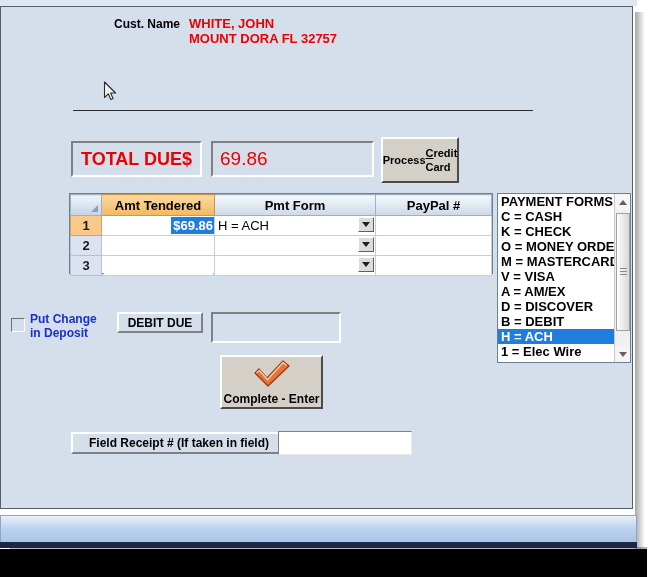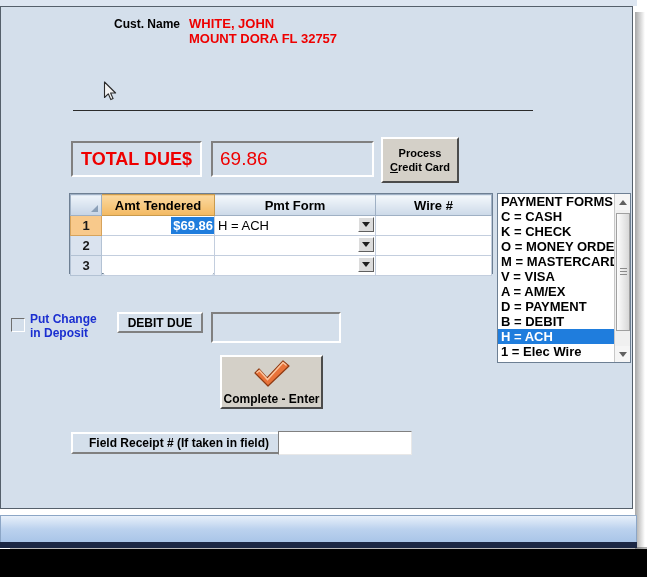--- a/index.html
+++ b/index.html
@@ -136,21 +136,21 @@
   .process-btn {
     position: absolute;
     left: 380px; top: 130px;
     width: 78px; height: 46px;
     background: #d4d0c8;
     border-top: 2px solid #ffffff;
     border-left: 2px solid #ffffff;
     border-right: 2px solid #4b4b4b;
     border-bottom: 2px solid #4b4b4b;
     box-sizing: border-box;
-    display: flex; flex-direction: column;
+    display: flex; flex-direction: row;
     align-items: center; justify-content: center;
     font-size: 11px; font-weight: bold;
     color: #000000;
     line-height: 14px;
     cursor: default;
   }
   .process-btn .u { text-decoration: underline; }
 
   
   .grid {
@@ -475,21 +475,21 @@
       <span><span class="u">C</span><span>redit Card</span></span>
     </div>
 
     <div class="grid">
       <table>
         <thead>
           <tr>
             <th class="corner"></th>
             <th class="amt">Amt Tendered</th>
             <th class="pmt">Pmt Form</th>
-            <th class="chk">Wire #</th>
+            <th class="chk">PayPal #</th>
           </tr>
         </thead>
         <tbody>
           <tr class="selected">
             <td class="rownum">1</td>
             <td class="amtcell"><span class="amt-sel">$69.86</span></td>
             <td class="pmtcell"><span>H = ACH</span><span class="ddbtn"></span></td>
             <td class="chkcell"></td>
           </tr>
           <tr>
@@ -510,21 +510,21 @@
 
     <div class="listbox">
       <div class="listbox-inner">
         <div class="lb-item header">PAYMENT FORMS</div>
         <div class="lb-item">C = CASH</div>
         <div class="lb-item">K = CHECK</div>
         <div class="lb-item">O = MONEY ORDER</div>
         <div class="lb-item">M = MASTERCARD</div>
         <div class="lb-item">V = VISA</div>
         <div class="lb-item">A = AM/EX</div>
-        <div class="lb-item">D = PAYMENT</div>
+        <div class="lb-item">D = DISCOVER</div>
         <div class="lb-item">B = DEBIT</div>
         <div class="lb-item sel">H = ACH</div>
         <div class="lb-item">1 = Elec Wire</div>
         <div class="lb-item">2 = PayPal</div>
 
       </div>
       <div class="lb-scroll">
         <div class="sb-arrow up"></div>
         <div class="sb-thumb">
           <div class="sb-grip">

